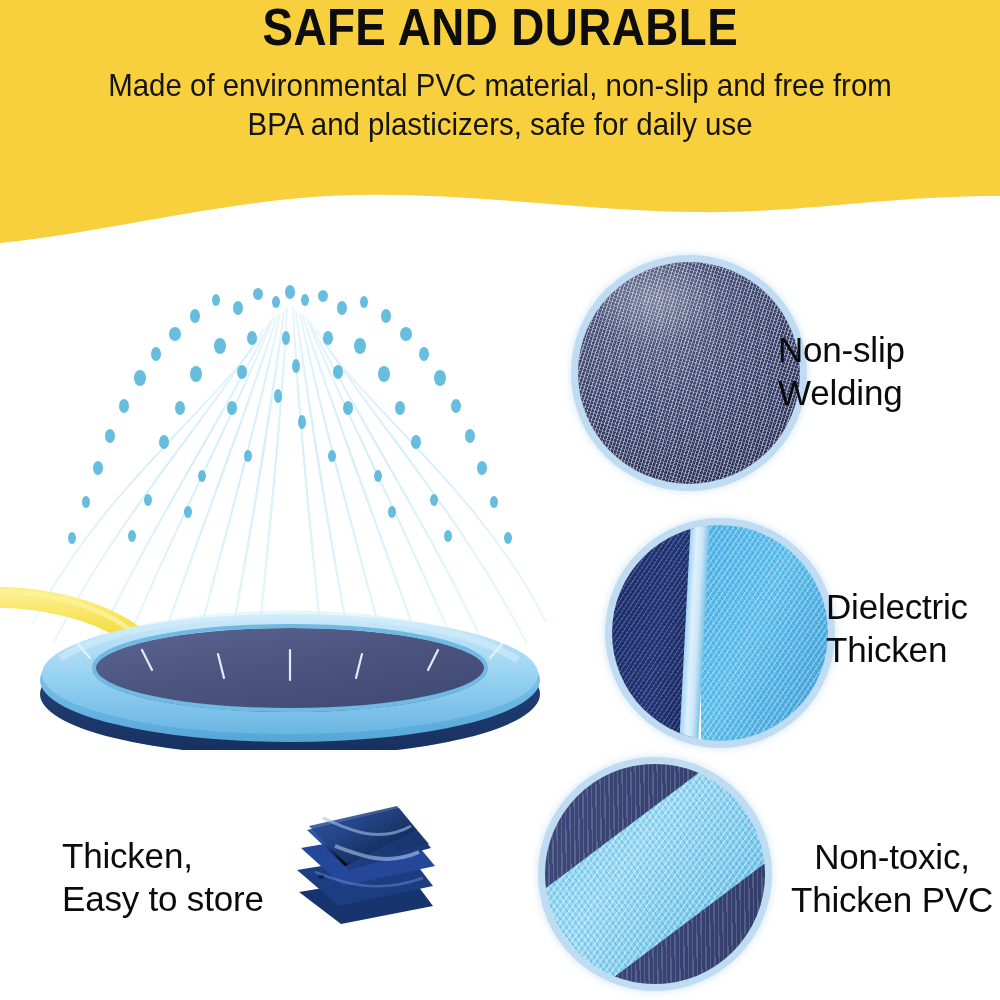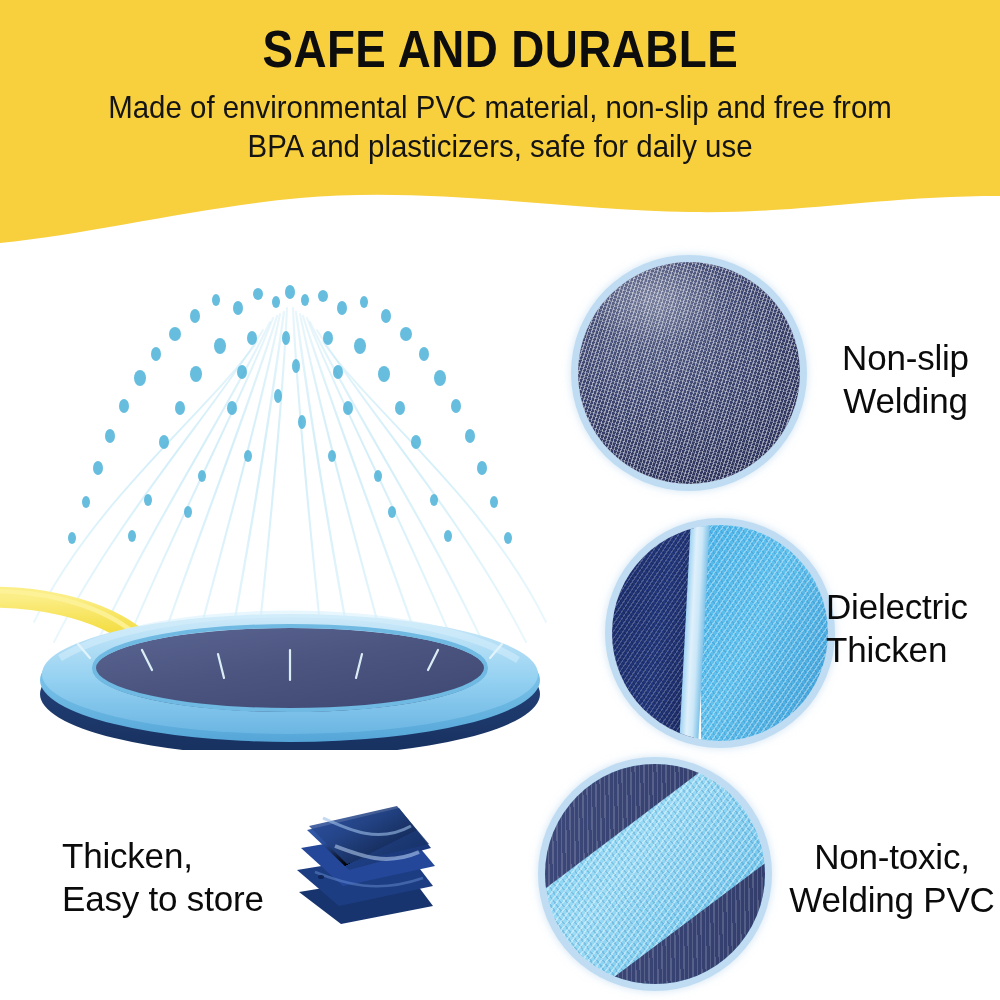--- a/index.html
+++ b/index.html
@@ -5,21 +5,21 @@
   html,body{margin:0;padding:0;background:#fff;}
   body{width:1000px;height:1000px;overflow:hidden;
        font-family:"Liberation Sans",sans-serif;}
   .page{position:relative;width:1000px;height:1000px;background:#ffffff;overflow:hidden;}
 
   
   .banner-wrap{position:absolute;left:0;top:0;width:1000px;height:260px;}
   .banner-svg{position:absolute;left:0;top:0;}
   .banner-text{position:absolute;left:0;top:0;width:1000px;height:215px;
                display:flex;flex-direction:column;align-items:center;justify-content:flex-start;
-               padding-top:22px;box-sizing:border-box;}
+               box-sizing:border-box;}
   .headline{font-size:52px;font-weight:bold;color:#0d0d0d;letter-spacing:.5px;
             line-height:1.04;transform:scaleX(.88);transform-origin:center;white-space:nowrap;}
   .subline{margin-top:12px;font-size:30.5px;color:#141414;line-height:1.28;text-align:center;
            transform:scaleX(.965);transform-origin:center;white-space:nowrap;}
   .subline span{display:block;}
 
   
   .product{position:absolute;left:-10px;top:250px;width:600px;height:500px;}
 
   
@@ -61,21 +61,21 @@
       linear-gradient(126deg,#7fd0f2 0%,#9bdcf6 40%,#5fbbe8 100%);}
   .pvc-band{position:absolute;width:190%;height:62px;left:-45%;background:
       repeating-linear-gradient(126deg, rgba(255,255,255,.16) 0 1.4px, rgba(255,255,255,0) 1.4px 4.4px),
       linear-gradient(126deg,#3f4b7d,#2f3a68);transform-origin:center;}
   .pvc-band.top{top:-18px;transform:rotate(-37deg) translateY(-8px);}
   .pvc-band.bot{bottom:-30px;transform:rotate(-37deg) translateY(16px);height:78px;}
 
   
   .label{position:absolute;font-size:35px;line-height:1.22;color:#0b0b0b;letter-spacing:-.2px;}
   .label span{display:block;}
-  .lbl-nonslip{left:818px;top:329px;width:175px;text-align:center;margin-top:8px;}
+  .lbl-nonslip{left:778px;top:329px;width:175px;text-align:left;}
   .lbl-weld{left:826px;top:586px;width:172px;text-align:left;}
   .lbl-nontoxic{left:787px;top:836px;width:210px;text-align:center;}
   .lbl-fold{left:62px;top:835px;width:230px;text-align:left;}
 </style>
 </head>
 <body>
 
 <div class="page">
 
   <div class="banner-wrap">
@@ -284,16 +284,16 @@
     <span>Easy to store</span>
   </div>
 
   <div class="circle c4">
     <div class="pvc-base"></div>
     <div class="pvc-band top"></div>
     <div class="pvc-band bot"></div>
   </div>
   <div class="label lbl-nontoxic">
     <span>Non-toxic,</span>
-    <span>Welding PVC</span>
+    <span>Thicken PVC</span>
   </div>
 
 </div>
 
 </body></html>

